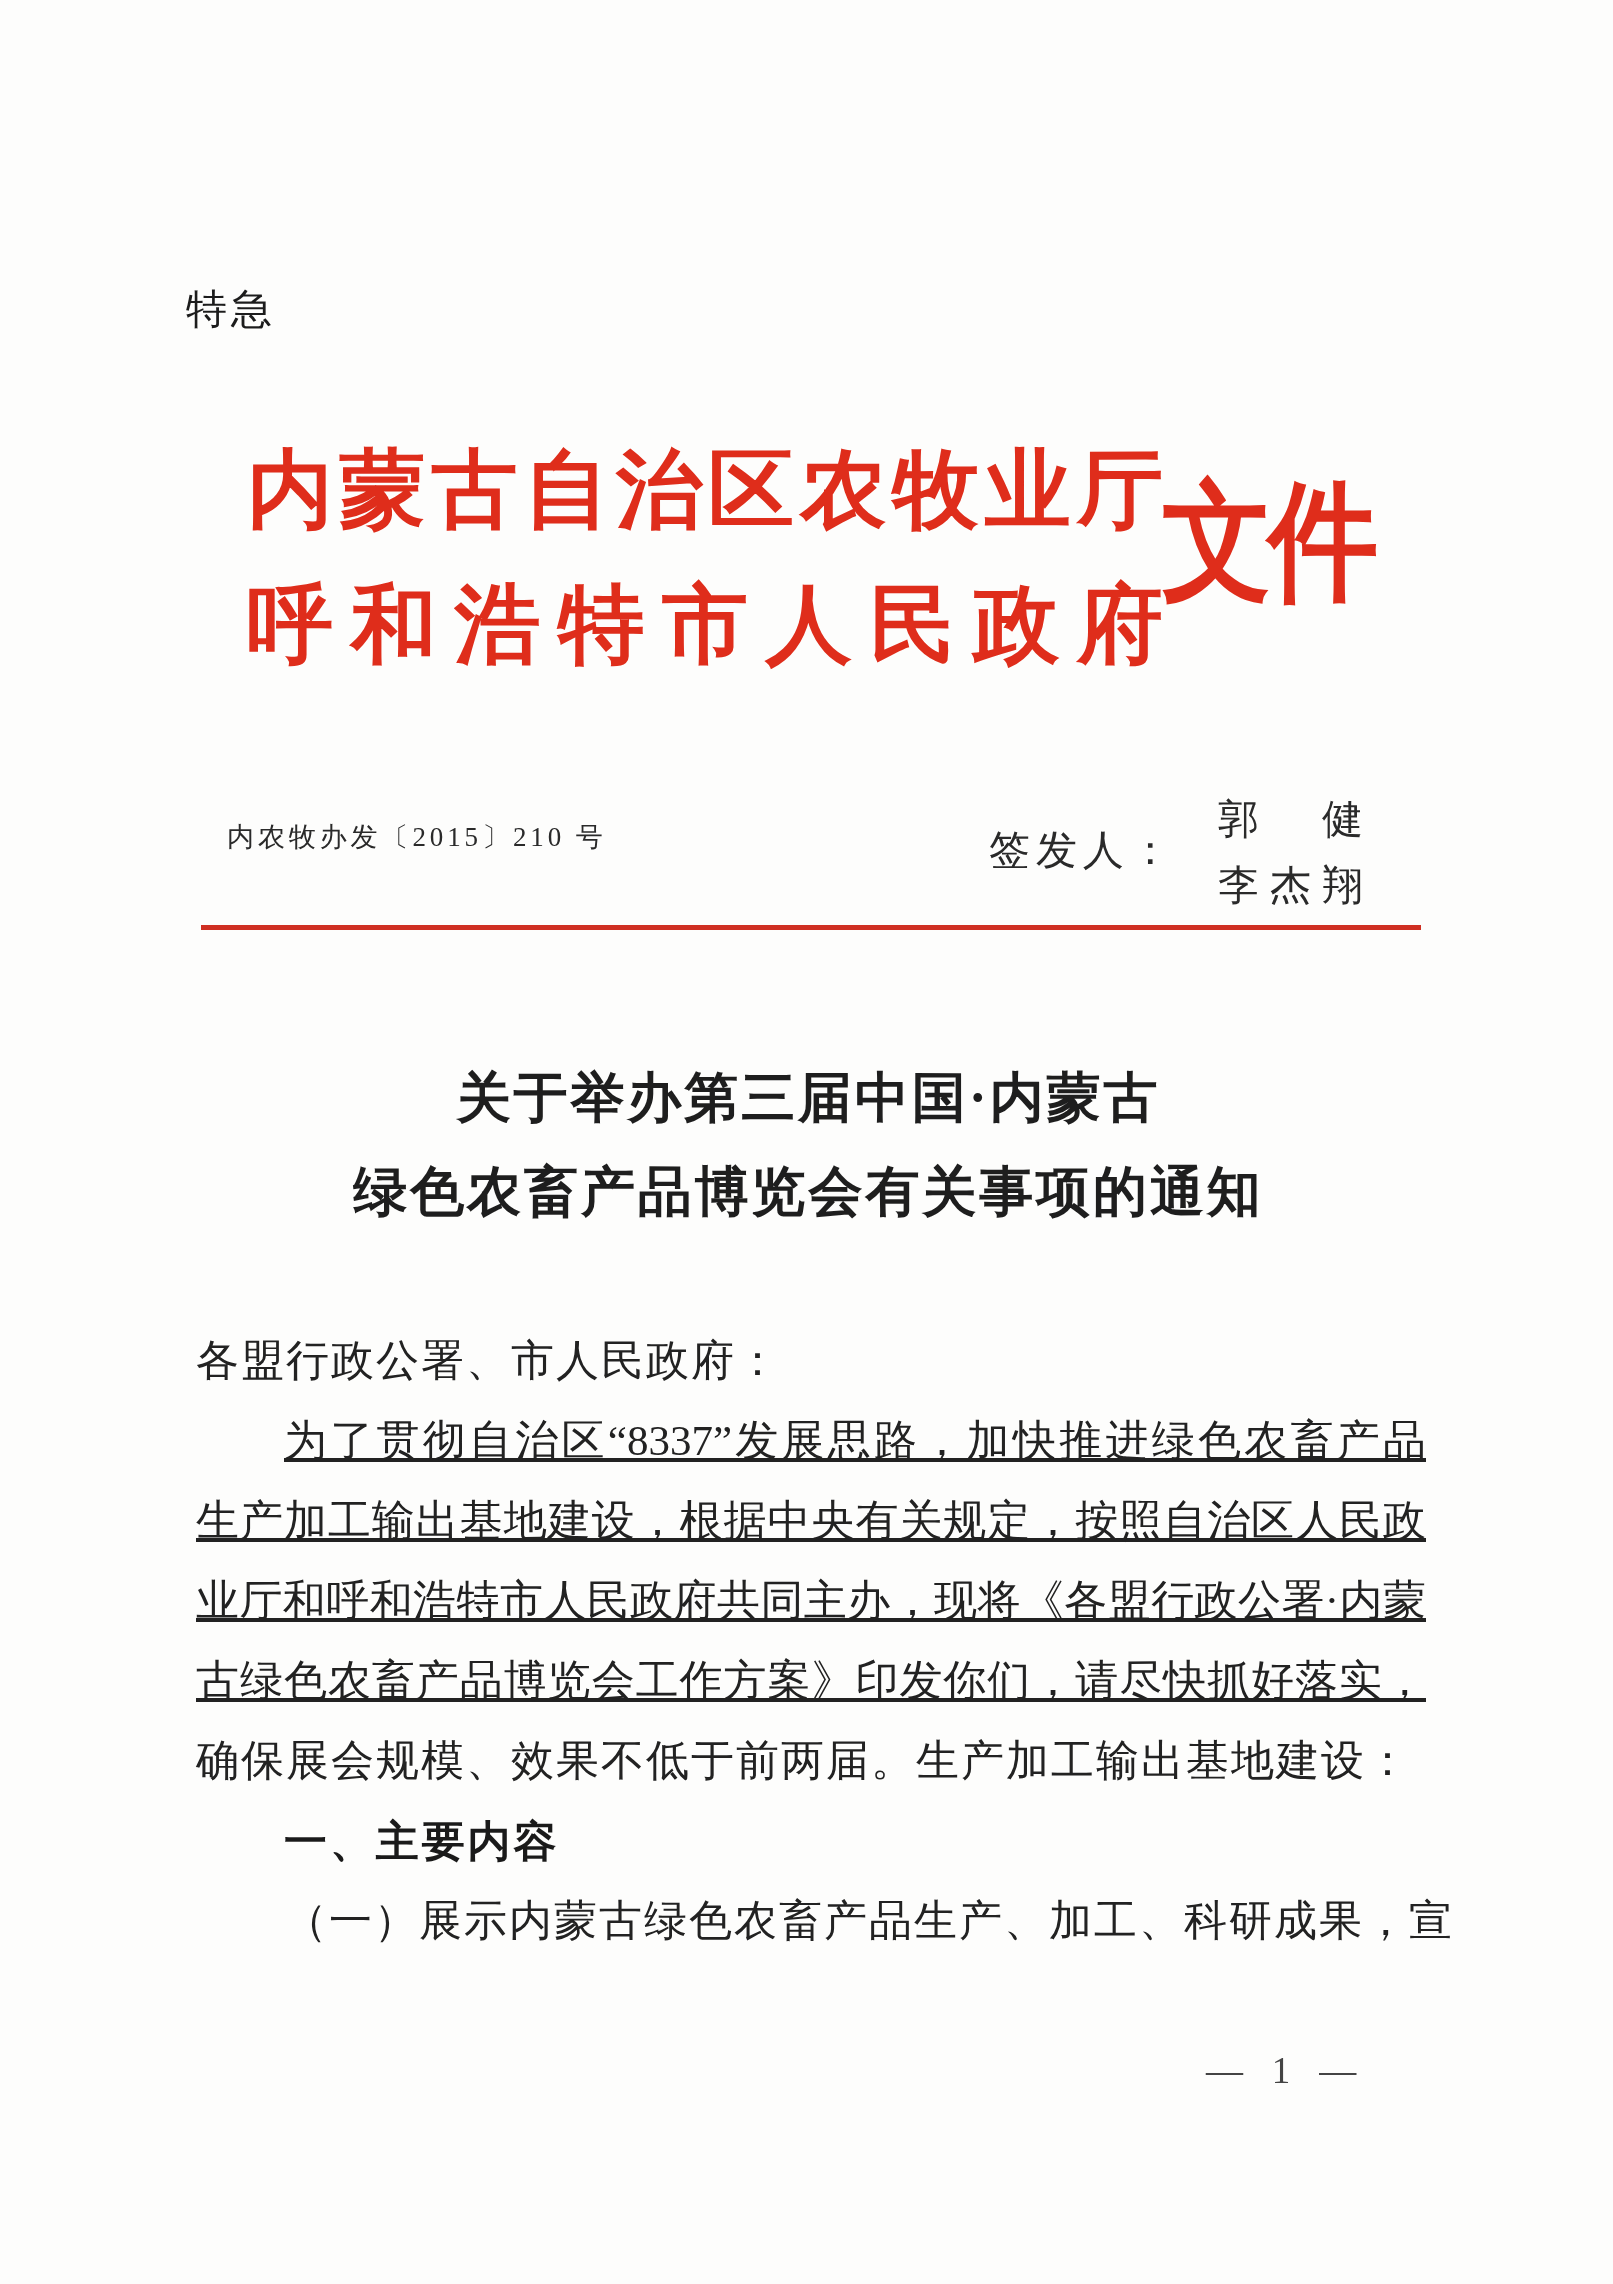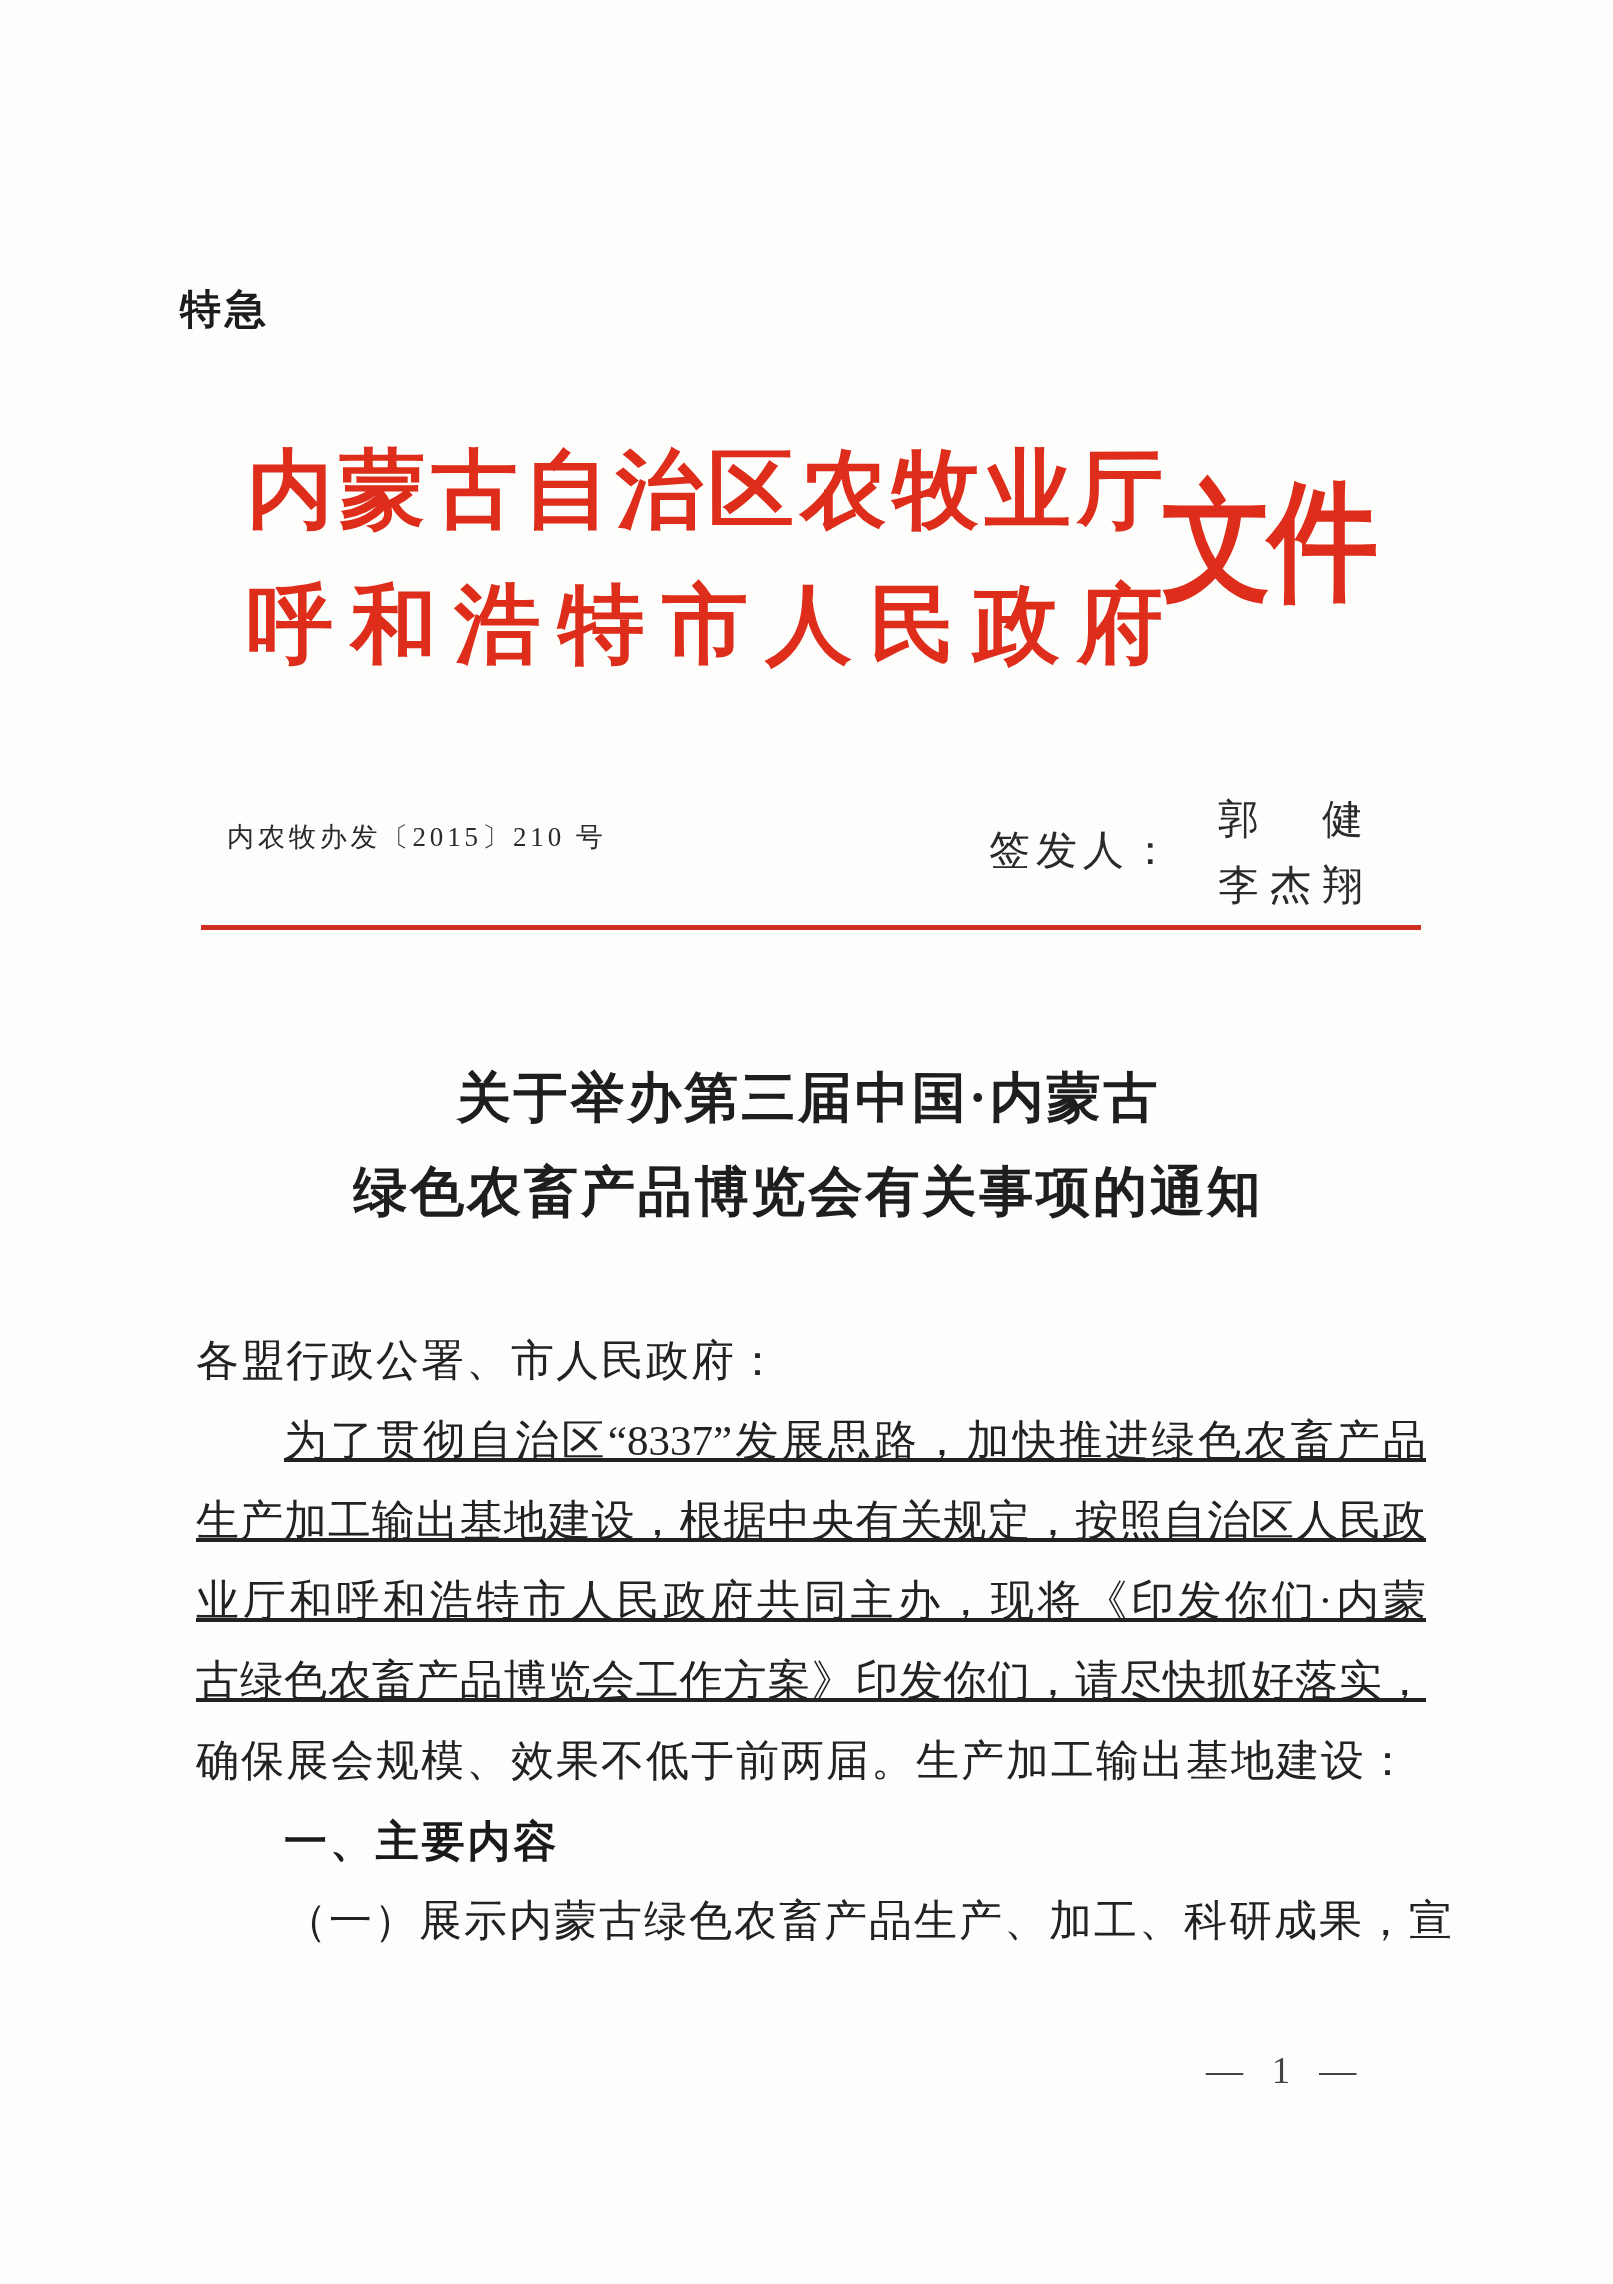--- a/index.html
+++ b/index.html
@@ -11,23 +11,23 @@
     margin: 0 auto;
     background: #fdfdfc;
     overflow: hidden;
     font-family: "Liberation Serif", "DejaVu Serif", serif;
     color: #262626;
   }
 
   
   .urgency {
     position: absolute;
-    left: 180px; top: 282px;
+    left: 186px; top: 282px;
     font-family: "Liberation Sans", "DejaVu Sans", sans-serif;
-    font-weight: 700;
+    font-weight: 400;
     font-size: 41px;
     letter-spacing: 3.9px;
     color: #1c1c1c;
   }
 
   
   .letterhead {
     position: absolute;
     left: 247px; top: 423px;
     width: 916px;
@@ -170,21 +170,21 @@
 
   <div class="doc-title">
     <div>关于举办第三届中国·内蒙古</div>
     <div>绿色农畜产品博览会有关事项的通知</div>
   </div>
 
   <div class="body-block">
     <div class="body-line">各盟行政公署、市人民政府：</div>
     <div class="body-line justify indent">为了贯彻自治区“8337”发展思路，加快推进绿色农畜产品</div>
     <div class="body-line justify">生产加工输出基地建设，根据中央有关规定，按照自治区人民政</div>
-    <div class="body-line justify">业厅和呼和浩特市人民政府共同主办，现将《印发你们·内蒙</div>
+    <div class="body-line justify">业厅和呼和浩特市人民政府共同主办，现将《各盟行政公署·内蒙</div>
     <div class="body-line justify">古绿色农畜产品博览会工作方案》印发你们，请尽快抓好落实，</div>
     <div class="body-line">确保展会规模、效果不低于前两届。生产加工输出基地建设：</div>
     <div class="body-line heading indent">一、主要内容</div>
     <div class="body-line indent">（一）展示内蒙古绿色农畜产品生产、加工、科研成果，宣</div>
   </div>
 
   <div class="page-number">— 1 —</div>
 
 </div>
 

